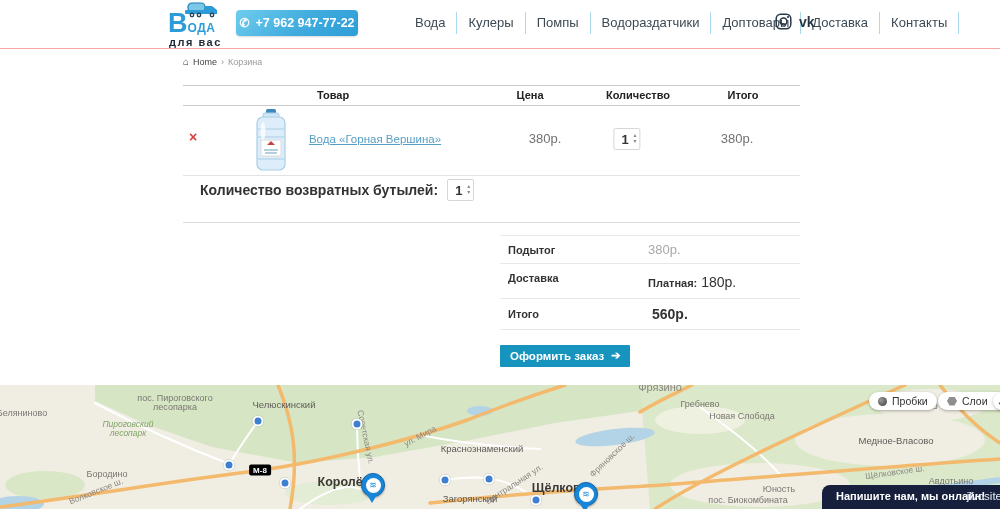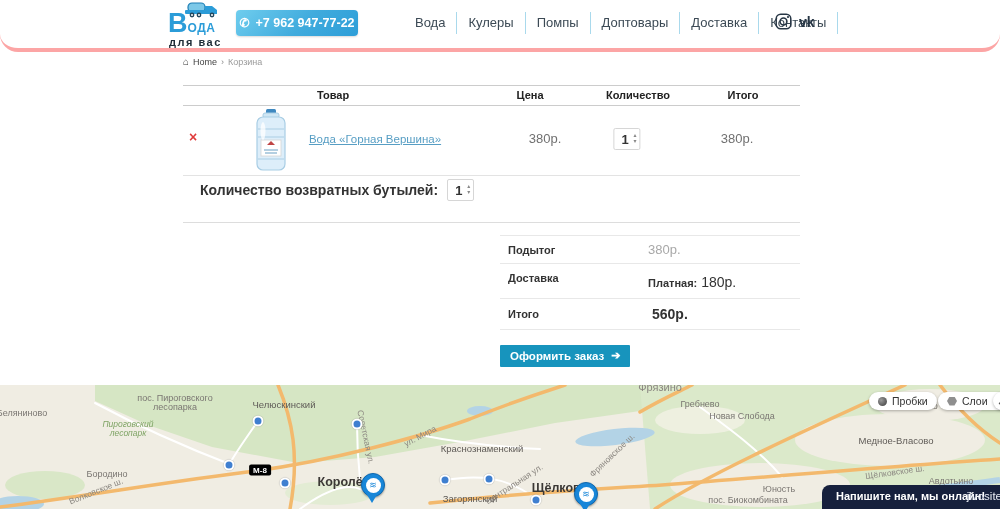--- a/index.html
+++ b/index.html
@@ -1,20 +1,20 @@
 <!DOCTYPE html>
 <html><head>
 <meta charset="utf-8">
 <style>
   html,body{margin:0;padding:0;background:#fff;}
   .page{position:relative;width:1000px;height:509px;background:#fff;overflow:hidden;
         font-family:"Liberation Sans",sans-serif;-webkit-font-smoothing:antialiased;}
 
   
-  .header{position:absolute;top:0;left:0;right:0;height:48px;background:#fff;border-bottom:4px solid #fca5a5;border-radius:18px;}
+  .header{position:absolute;top:0;left:0;right:0;height:48px;background:#fff;border-bottom:1px solid #fca5a5;}
   .logo{position:absolute;left:168px;top:1px;width:62px;line-height:1;}
   .logo-truck{position:absolute;left:16px;top:0;}
   .logo-line1{position:absolute;left:0;top:9px;color:#2b9cd8;font-weight:bold;}
   .logo-big{font-size:27px;}
   .logo-rest{font-size:12px;letter-spacing:.5px;}
   .logo-line2{position:absolute;left:1px;top:36px;font-size:11px;font-weight:bold;color:#1d2b36;letter-spacing:1.5px;}
   .phone-btn{position:absolute;left:236px;top:10px;width:122px;height:26px;border-radius:4px;
              background:linear-gradient(135deg,#6fcdee 0%,#40abdd 55%,#2d9ed8 100%);
              color:#fff;font-size:12.5px;font-weight:bold;display:flex;align-items:center;justify-content:center;gap:6px;
              box-shadow:0 1px 2px rgba(0,0,0,.15);cursor:pointer;}
@@ -131,20 +131,21 @@
 
     <div class="phone-btn">
       <span class="phone-icon">✆</span>
       <span>+7 962 947-77-22</span>
     </div>
 
     <div class="nav">
       <span class="nav-item">Вода</span>
       <span class="nav-item">Кулеры</span>
       <span class="nav-item">Помпы</span>
+      <span class="nav-item">Водораздатчики</span>
       <span class="nav-item">Доптовары</span>
       <span class="nav-item">Доставка</span>
       <span class="nav-item">Контакты</span>
     </div>
 
     <div class="social">
       <svg width="17" height="17" viewBox="0 0 17 17">
         <rect x="1.2" y="1.2" width="14.6" height="14.6" rx="4.5" fill="none" stroke="#273645" stroke-width="1.5"></rect>
         <circle cx="8.5" cy="8.5" r="3.4" fill="none" stroke="#273645" stroke-width="1.5"></circle>
         <circle cx="13" cy="4" r="1.1" fill="#273645"></circle>

